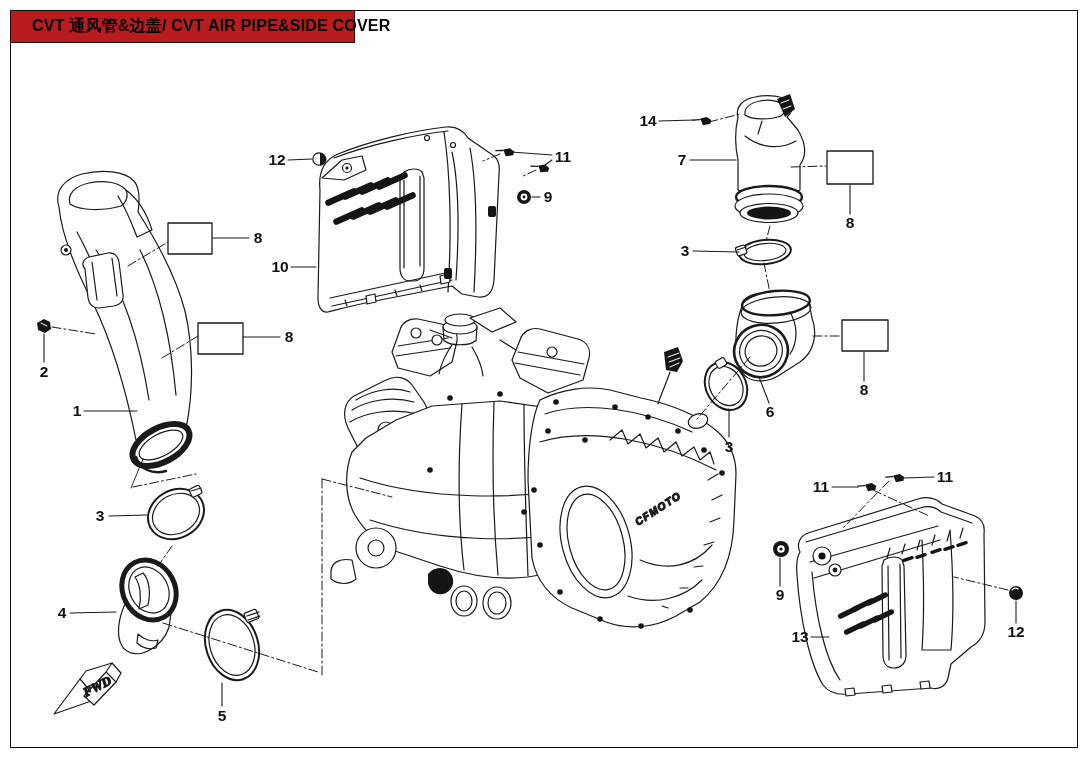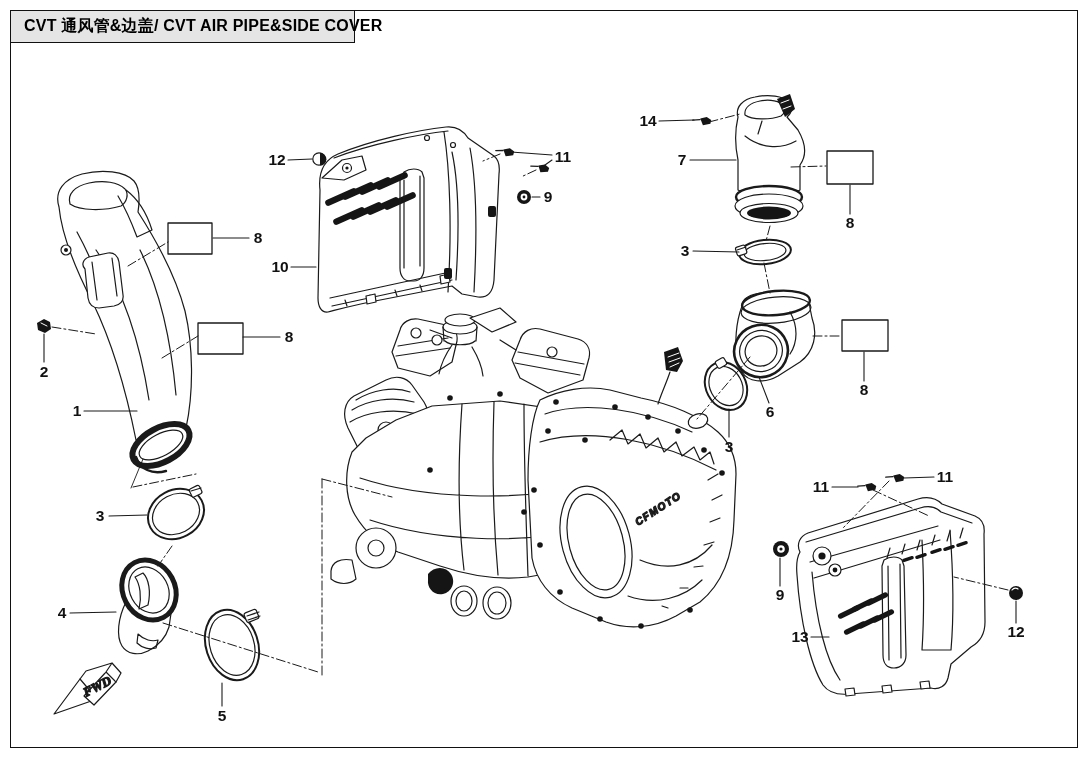--- a/index.html
+++ b/index.html
@@ -1,22 +1,22 @@
 <!DOCTYPE html>
 <html><head>
 <meta charset="utf-8">
 <style>
   html,body{margin:0;padding:0;background:#fff;}
   .stage{position:relative;width:1090px;height:759px;background:#fff;overflow:hidden;
          font-family:"Liberation Sans",sans-serif;}
   .frame{position:absolute;left:10px;top:10px;width:1068px;height:738px;
          border:1.6px solid #111;box-sizing:border-box;}
   .title-box{position:absolute;left:10px;top:10px;width:345px;height:33px;
-         border:1.8px solid #111;box-sizing:border-box;background:#e5e5e5;
-         display:flex;align-items:center;padding-left:13px;z-index:3;}
+         border:1.8px solid #111;box-sizing:border-box;background:#b91c1c;
+         display:flex;align-items:center;padding-left:21px;z-index:3;}
   .title-box span{font-weight:bold;font-size:16px;letter-spacing:.2px;color:#000;white-space:nowrap;}
   svg.diagram{position:absolute;left:0;top:0;z-index:2;}
   text.callout{font-family:"Liberation Sans",sans-serif;font-weight:bold;font-size:15.5px;fill:#111;}
   text.fwd{font-family:"Liberation Serif",serif;font-weight:bold;font-style:italic;font-size:13px;fill:#111;}
   text.brand{font-family:"Liberation Sans",sans-serif;font-weight:bold;font-style:italic;
              font-size:10.5px;fill:#333;letter-spacing:1.2px;}
 </style>
 </head>
 <body>
 

